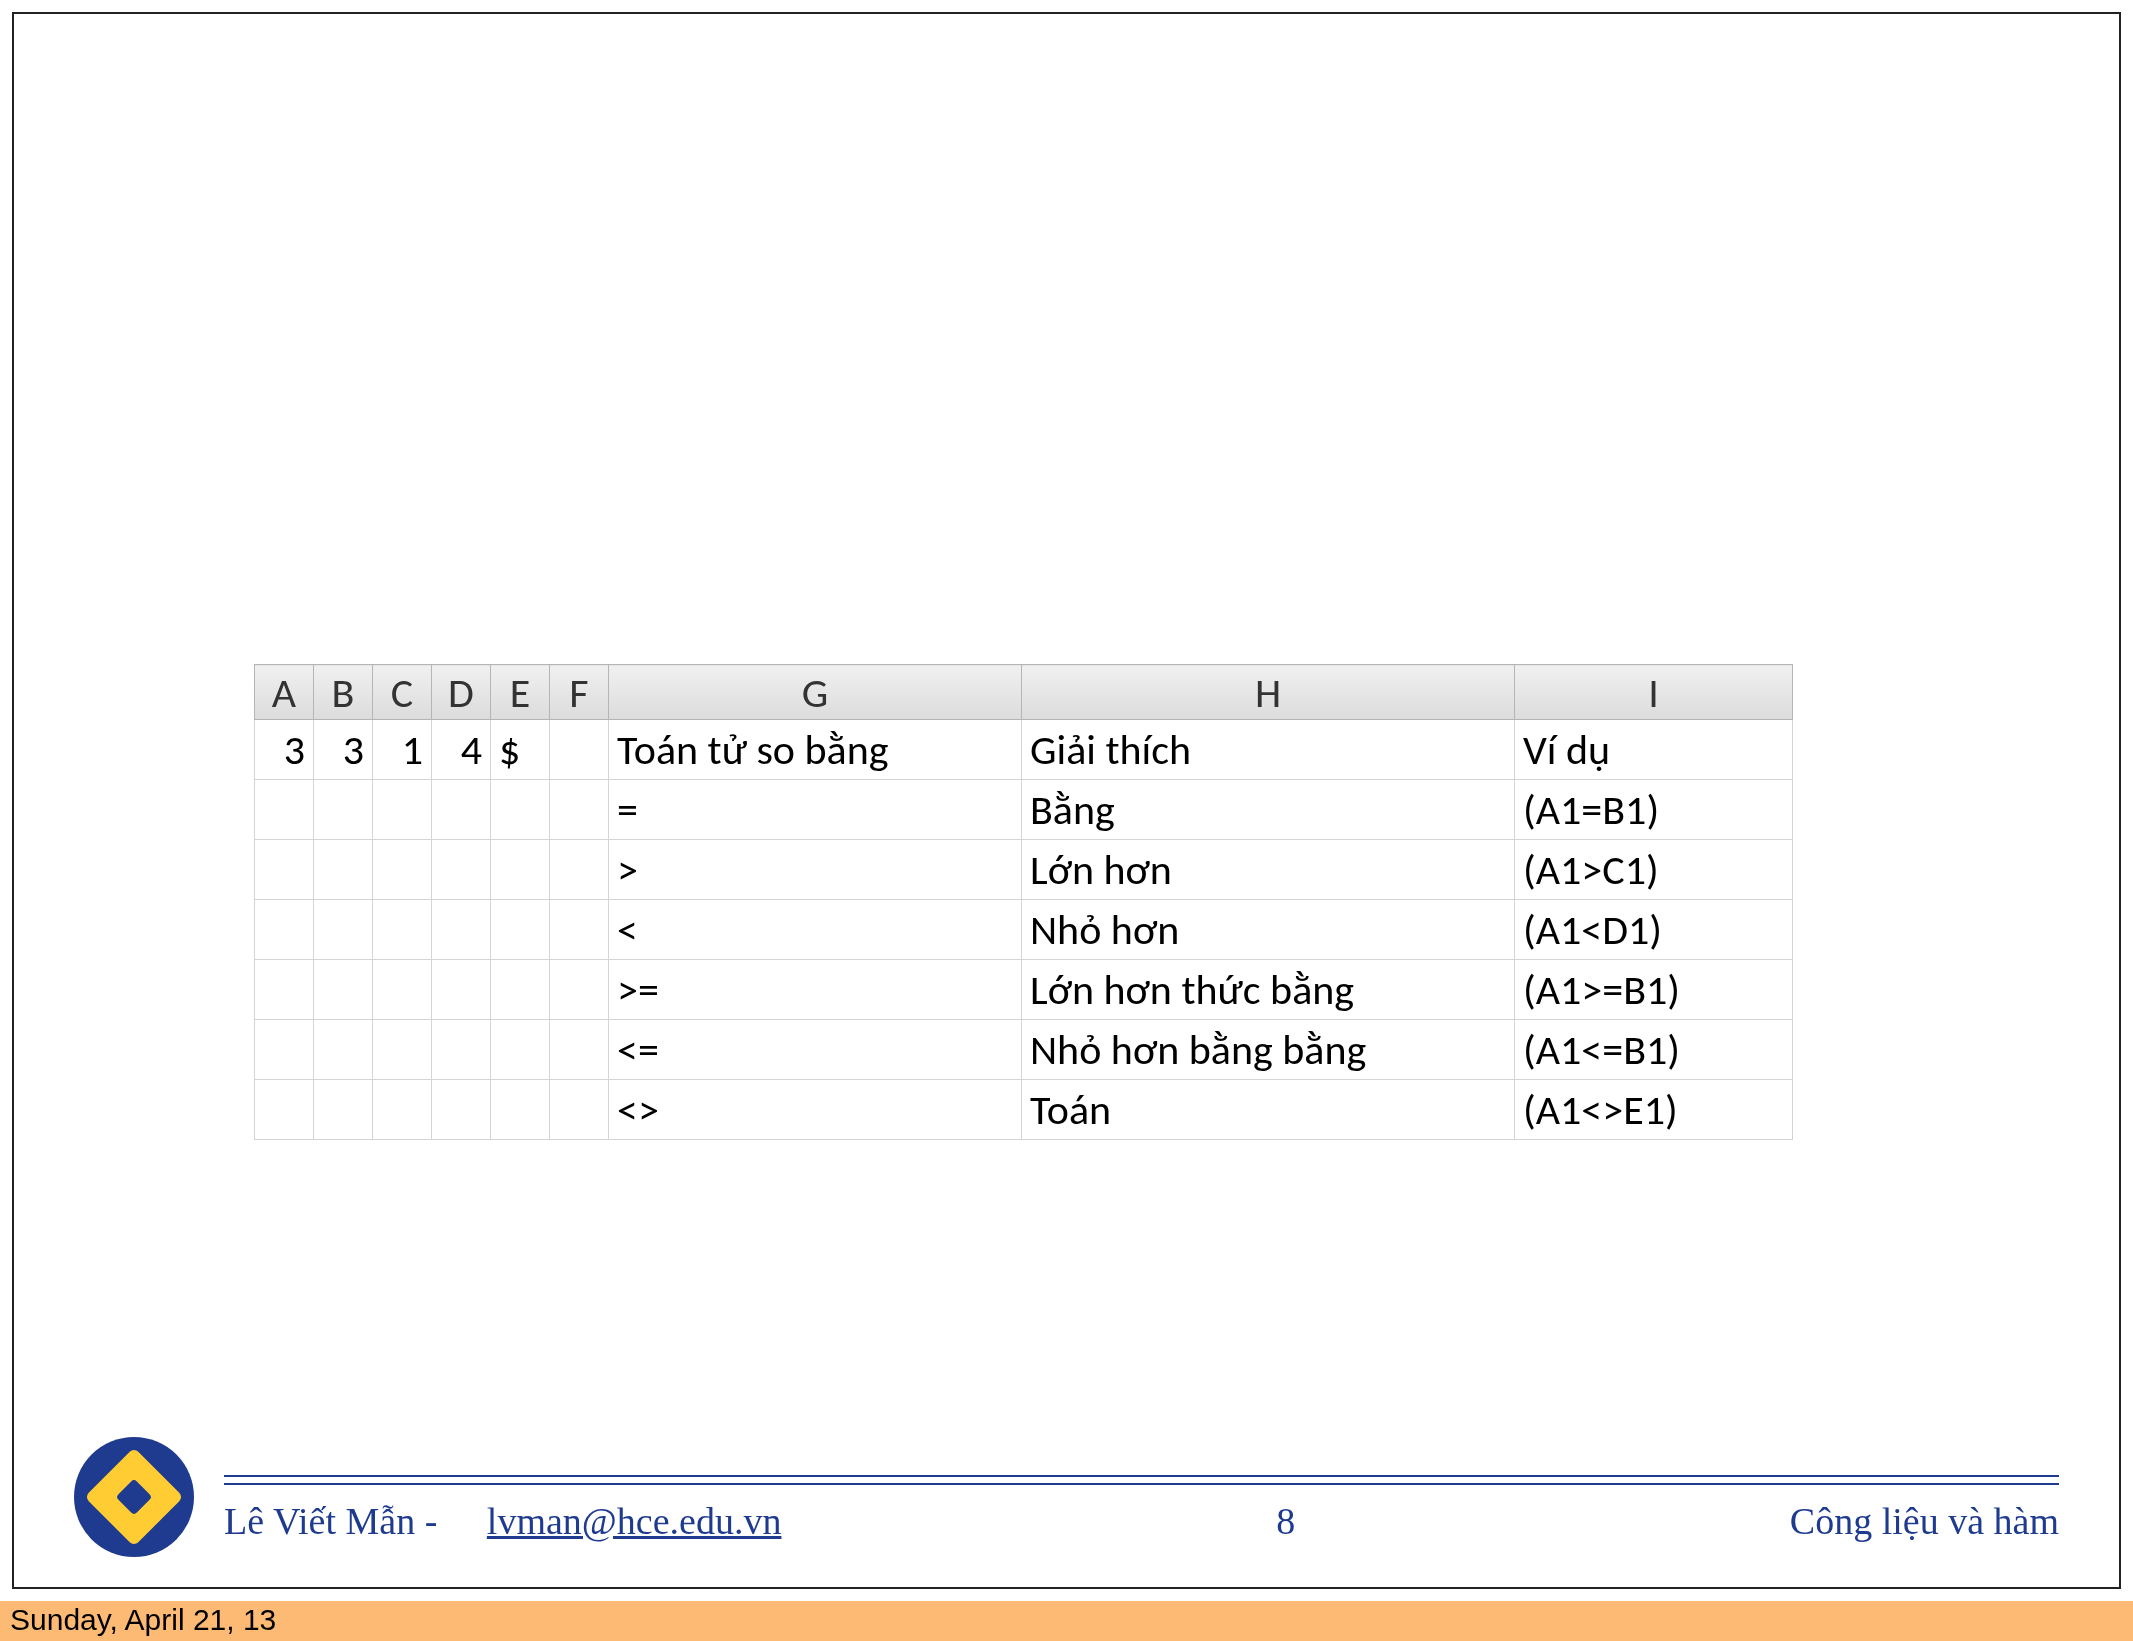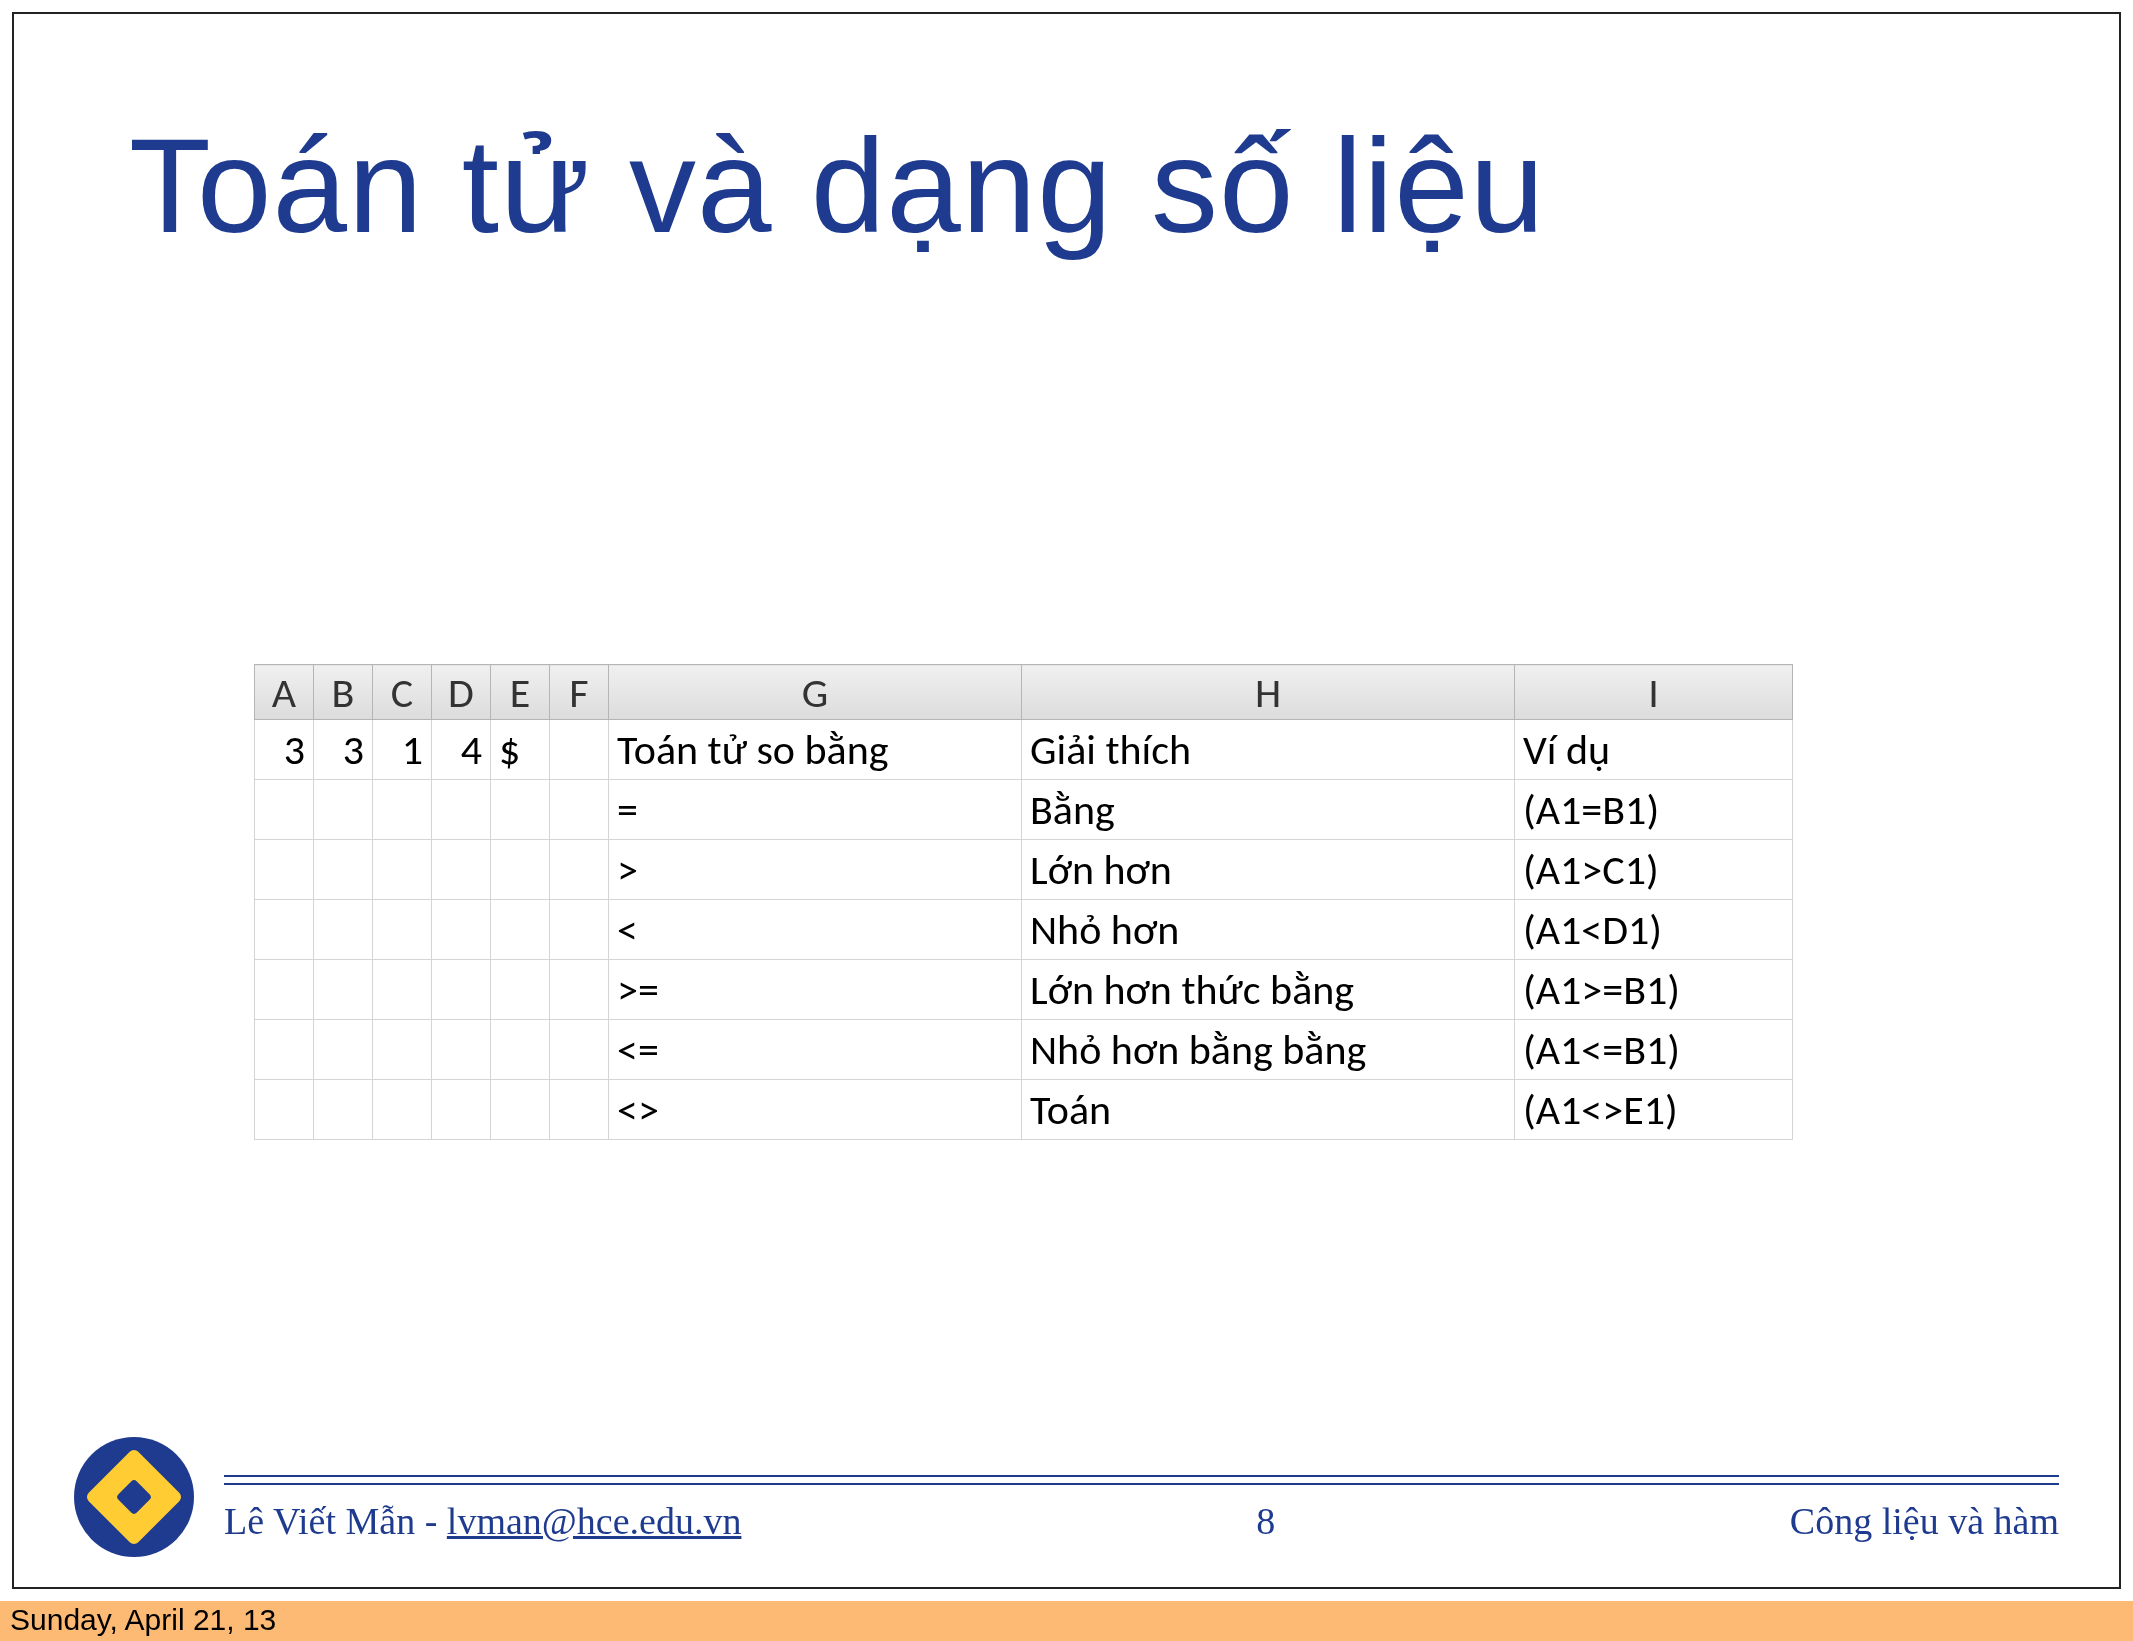--- a/index.html
+++ b/index.html
@@ -50,34 +50,33 @@
   }
   .logo-dot{width:26px;height:26px;background:#1f3b8f;border-radius:4px;}
   .hr{position:absolute;left:150px;right:0;border-top:2px solid #1f3b8f;}
   .hr1{top:48px;} .hr2{top:56px;}
   .foot-text{
     position:absolute;left:150px;right:0;top:72px;
     font-family:Georgia,"Times New Roman",serif;
     font-size:38px;color:#1f3b8f;display:flex;
     justify-content:space-between;align-items:baseline;
   }
-  .foot-text a{color:#1f3b8f;text-decoration:underline;}
+  .foot-text a{color:#1f3b8f;text-decoration:underline;margin-left:40px;}
   .datebar{
     width:2133px;height:40px;background:#fdba74;
     font-family:"Helvetica Neue",Arial,sans-serif;font-size:30px;
     color:#000;padding:2px 10px;box-sizing:border-box;
   }
 </style>
 </head>
 <body>
 
 <div class="page">
   <div class="slide">
 
-    <div class="title">Toán tử và dạng số liệu</div>
 
     <div class="sheet">
       <table>
         <thead>
           <tr>
             <th class="cA">A</th>
             <th class="cB">B</th>
             <th class="cC">C</th>
             <th class="cD">D</th>
             <th class="cE">E</th>

